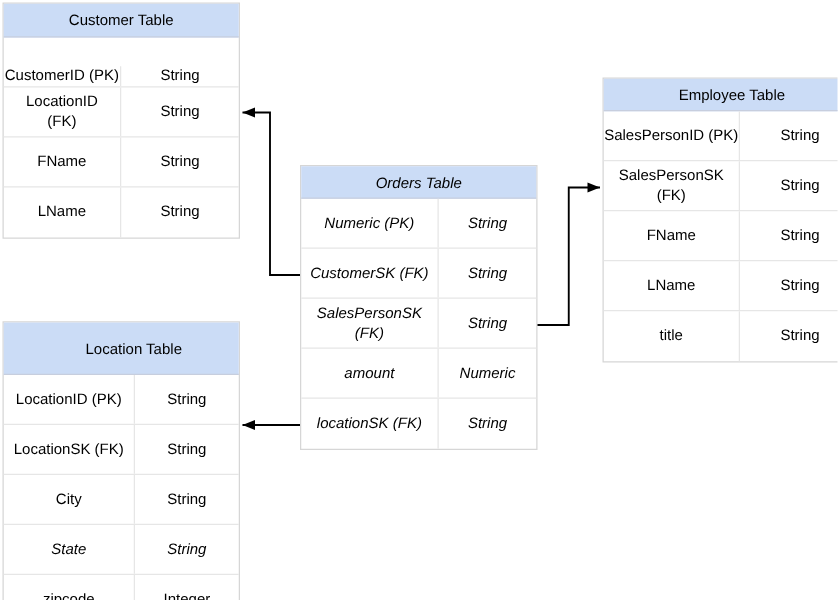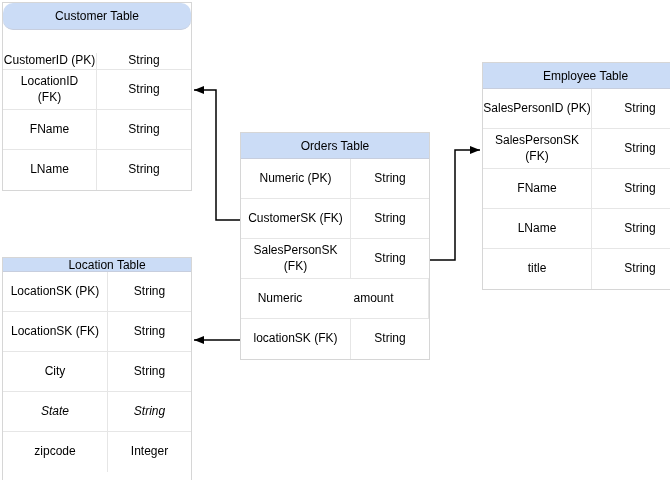--- a/index.html
+++ b/index.html
@@ -75,57 +75,57 @@
       <marker id="arrowhead" markerUnits="userSpaceOnUse" markerWidth="12" markerHeight="10" refX="11" refY="5" orient="auto">
         <path id="arrowhead-path" d="M1,1 L11,5 L1,9 Z" fill="#000000"></path>
       </marker>
     </defs>
   <polyline points="240,220 216,220 216,90 194,90" fill="none" stroke="#000000" stroke-width="1.5" marker-end="url(#arrowhead)"></polyline>
       <polyline points="430,260 455,260 455,150 480,150" fill="none" stroke="#000000" stroke-width="1.5" marker-end="url(#arrowhead)"></polyline>
       <polyline points="240,340 194,340" fill="none" stroke="#000000" stroke-width="1.5" marker-end="url(#arrowhead)"></polyline>
     </svg>
   <div id="tables">
       <div class="er-table" style="left: 2px; top: 2px; width: 190px; height: 189px;">
-        <div class="er-header" style="height: 27px; background: rgb(203, 220, 246); border-radius: 10px;">Customer Table</div>
+        <div class="er-header" style="height: 27px; background: rgb(203, 220, 246);">Customer Table</div>
         <div class="er-row" style="height: 40px; align-items: flex-end;">
           <div class="er-cell field" style="width: 94px;">CustomerID (PK)</div>
           <div class="er-cell type" style="flex: 1 1 0%;">String</div>
         </div>
         <div class="er-row" style="height: 40px;">
           <div class="er-cell field" style="width: 94px;">LocationID
 (FK)</div>
           <div class="er-cell type" style="flex: 1 1 0%;">String</div>
         </div>
         <div class="er-row" style="height: 40px;">
           <div class="er-cell field" style="width: 94px;">FName</div>
           <div class="er-cell type" style="flex: 1 1 0%;">String</div>
         </div>
         <div class="er-row" style="height: 40px;">
           <div class="er-cell field" style="width: 94px;">LName</div>
           <div class="er-cell type" style="flex: 1 1 0%;">String</div>
         </div>
       </div>
-      <div class="er-table" style="left: 240px; top: 132px; width: 190px; height: 228px;">
+      <div class="er-table" style="left: 240px; top: 132px; width: 190px; height: 228px; font-style: italic;">
         <div class="er-header" style="height: 26px; background: rgb(203, 220, 246);">Orders Table</div>
         <div class="er-row" style="height: 40px;">
           <div class="er-cell field" style="width: 110px;">Numeric (PK)</div>
           <div class="er-cell type" style="flex: 1 1 0%;">String</div>
         </div>
         <div class="er-row" style="height: 40px;">
           <div class="er-cell field" style="width: 110px;">CustomerSK (FK)</div>
           <div class="er-cell type" style="flex: 1 1 0%;">String</div>
         </div>
         <div class="er-row" style="height: 40px;">
           <div class="er-cell field" style="width: 110px;">SalesPersonSK
 (FK)</div>
           <div class="er-cell type" style="flex: 1 1 0%;">String</div>
         </div>
         <div class="er-row" style="height: 40px;">
+          <div class="er-cell field" style="width: 110px;">amount</div>
           <div class="er-cell type" style="flex: 1 1 0%;">Numeric</div>
-          <div class="er-cell field" style="width: 110px;">amount</div>
         </div>
         <div class="er-row" style="height: 40px;">
           <div class="er-cell field" style="width: 110px;">locationSK (FK)</div>
           <div class="er-cell type" style="flex: 1 1 0%;">String</div>
         </div>
       </div>
       <div class="er-table" style="left: 482px; top: 62px; width: 207px; height: 228px;">
         <div class="er-header" style="height: 26px; background: rgb(203, 220, 246);">Employee Table</div>
         <div class="er-row" style="height: 40px;">
           <div class="er-cell field" style="width: 109px;">SalesPersonID (PK)</div>
@@ -143,23 +143,23 @@
         <div class="er-row" style="height: 40px;">
           <div class="er-cell field" style="width: 109px;">LName</div>
           <div class="er-cell type" style="flex: 1 1 0%;">String</div>
         </div>
         <div class="er-row" style="height: 40px;">
           <div class="er-cell field" style="width: 109px;">title</div>
           <div class="er-cell type" style="flex: 1 1 0%;">String</div>
         </div>
       </div>
       <div class="er-table" style="left: 2px; top: 257px; width: 190px; height: 228px;">
-        <div class="er-header" style="height: 14px; background: rgb(203, 220, 246); padding-left: 20px;">Location Table</div>
+        <div class="er-header" style="height: 42px; background: rgb(203, 220, 246); padding-left: 20px;">Location Table</div>
         <div class="er-row" style="height: 40px;">
-          <div class="er-cell field" style="width: 105px;">LocationSK (PK)</div>
+          <div class="er-cell field" style="width: 105px;">LocationID (PK)</div>
           <div class="er-cell type" style="flex: 1 1 0%;">String</div>
         </div>
         <div class="er-row" style="height: 40px;">
           <div class="er-cell field" style="width: 105px;">LocationSK (FK)</div>
           <div class="er-cell type" style="flex: 1 1 0%;">String</div>
         </div>
         <div class="er-row" style="height: 40px;">
           <div class="er-cell field" style="width: 105px;">City</div>
           <div class="er-cell type" style="flex: 1 1 0%;">String</div>
         </div>

